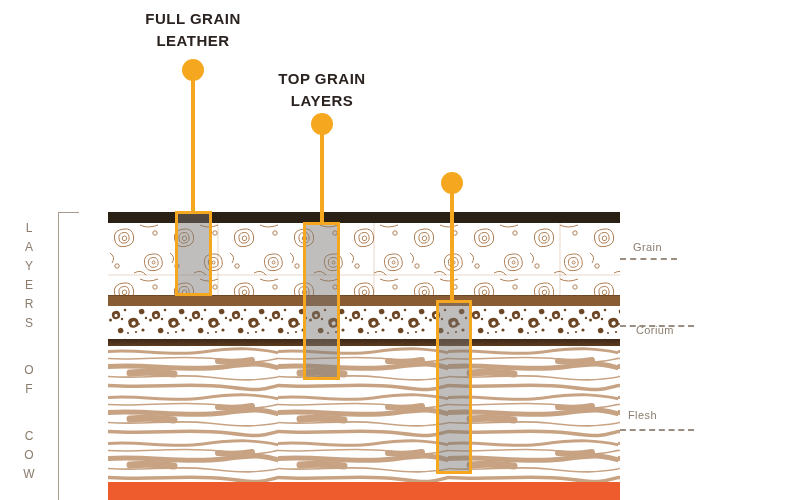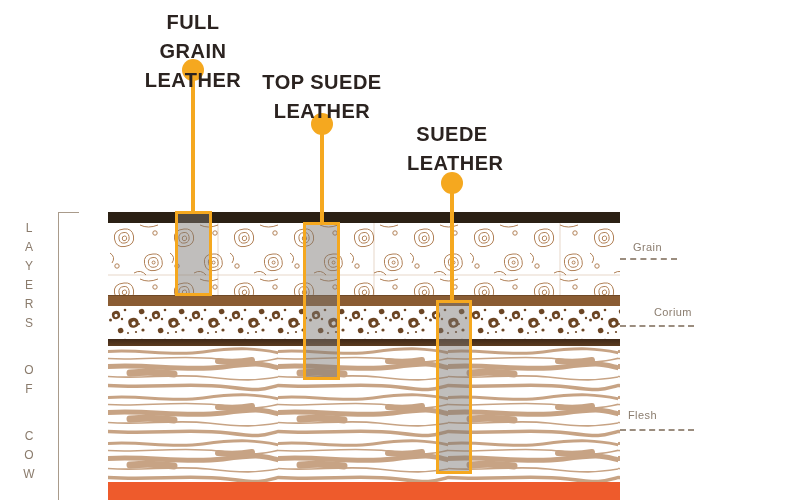--- a/index.html
+++ b/index.html
@@ -33,39 +33,39 @@
   .cut{
     position:absolute;box-sizing:border-box;
     border:3px solid #F5A81F;background:rgba(124,119,114,0.48);
   }
   .cut-fg{left:175px;top:211px;width:37px;height:85px;}
   .cut-tg{left:303px;top:222px;width:37px;height:158px;}
   .cut-sd{left:436px;top:300px;width:36px;height:174px;}
 
   
   .marker-label{
-    position:absolute;text-align:center;font-weight:bold;font-size:20px;
+    position:absolute;text-align:center;font-weight:bold;font-size:15px;
     letter-spacing:0.5px;line-height:1.45;color:#2B2320;
   }
   .ml-fg{left:133px;top:8px;width:120px;}
   .ml-tg{left:262px;top:68px;width:120px;}
   .ml-sd{left:407px;top:120px;width:90px;}
   .stem{position:absolute;width:4px;background:#F5A81F;}
   .stem-fg{left:191px;top:78px;height:134px;}
   .stem-tg{left:320px;top:132px;height:90px;}
   .stem-sd{left:450px;top:191px;height:109px;}
   .dot{position:absolute;width:22px;height:22px;border-radius:50%;background:#F5A81F;}
   .dot-fg{left:182px;top:59px;}
   .dot-tg{left:311px;top:113px;}
   .dot-sd{left:441px;top:172px;}
 
   
   .layer-tag{position:absolute;font-size:11px;letter-spacing:0.4px;color:#8B7D6F;}
   .lt-grain{left:633px;top:241px;}
-  .lt-corium{left:636px;top:306px;margin-left:18px;}
+  .lt-corium{left:636px;top:324px;}
   .lt-flesh{left:628px;top:409px;text-align:right;}
   .tag-dash{position:absolute;height:0;border-top:2px dashed #9B8D7F;}
   .td-grain{left:620px;top:258px;width:57px;}
   .td-corium{left:620px;top:325px;width:74px;}
   .td-flesh{left:620px;top:429px;width:74px;}
 
   .defs-svg{position:absolute;width:0;height:0;}
 </style>
 </head>
 <body>
@@ -155,22 +155,21 @@
   <div class="cut cut-tg"></div>
   <div class="cut cut-sd"></div>
 
   <div class="stem stem-fg"></div>
   <div class="stem stem-tg"></div>
   <div class="stem stem-sd"></div>
   <div class="dot dot-fg"></div>
   <div class="dot dot-tg"></div>
   <div class="dot dot-sd"></div>
   <div class="marker-label ml-fg">FULL GRAIN LEATHER</div>
-  <div class="marker-label ml-tg">TOP SUEDE LEATHER</div>
-  <div class="marker-label ml-sd">SUEDE LEATHER</div>
+  <div class="marker-label ml-tg">TOP GRAIN LAYERS</div>
 
   <div class="layer-tag lt-grain">Grain</div>
   <div class="tag-dash td-grain"></div>
   <div class="layer-tag lt-corium">Corium</div>
   <div class="tag-dash td-corium"></div>
   <div class="layer-tag lt-flesh">Flesh</div>
   <div class="tag-dash td-flesh"></div>
 
 </div>
 

